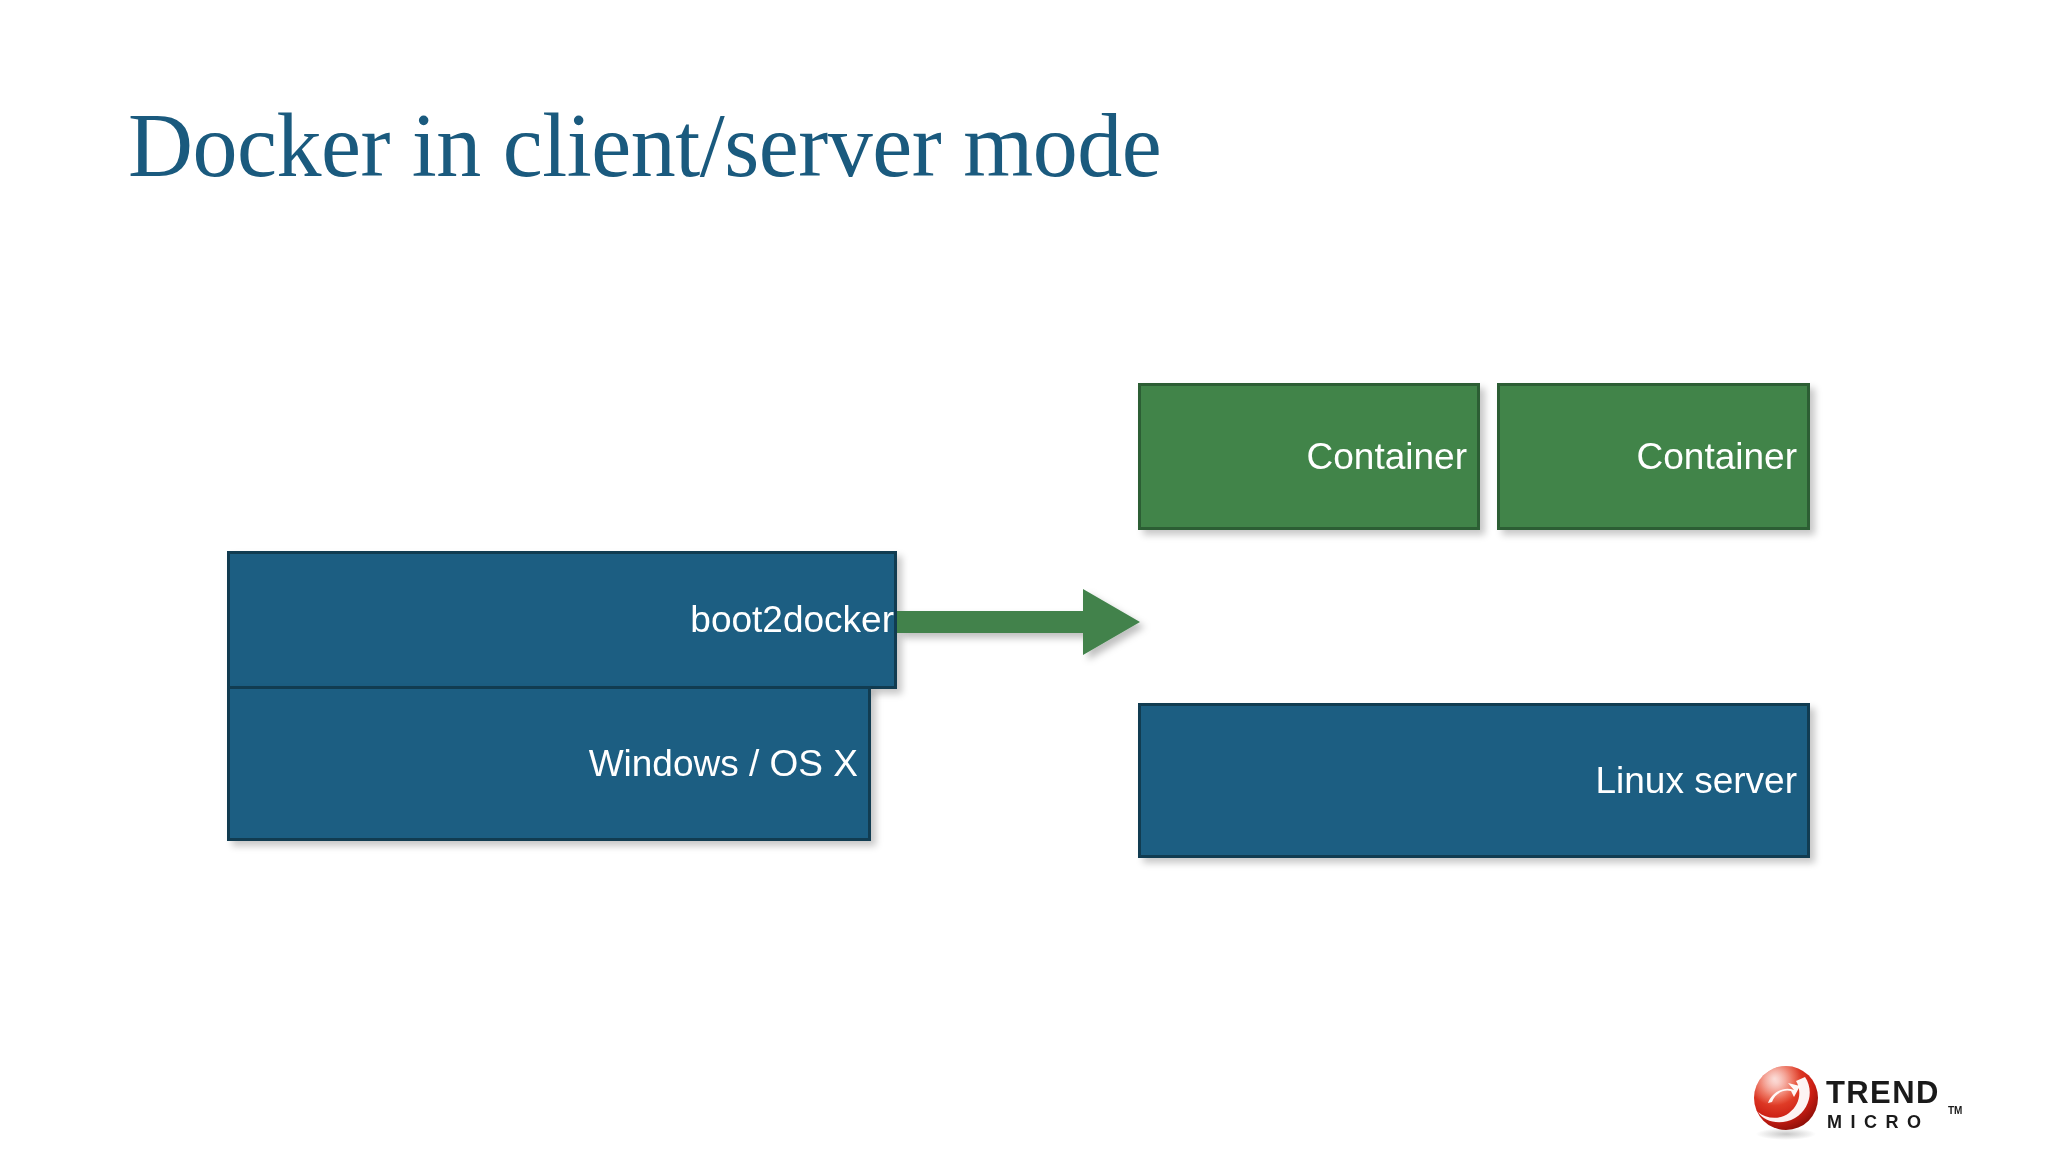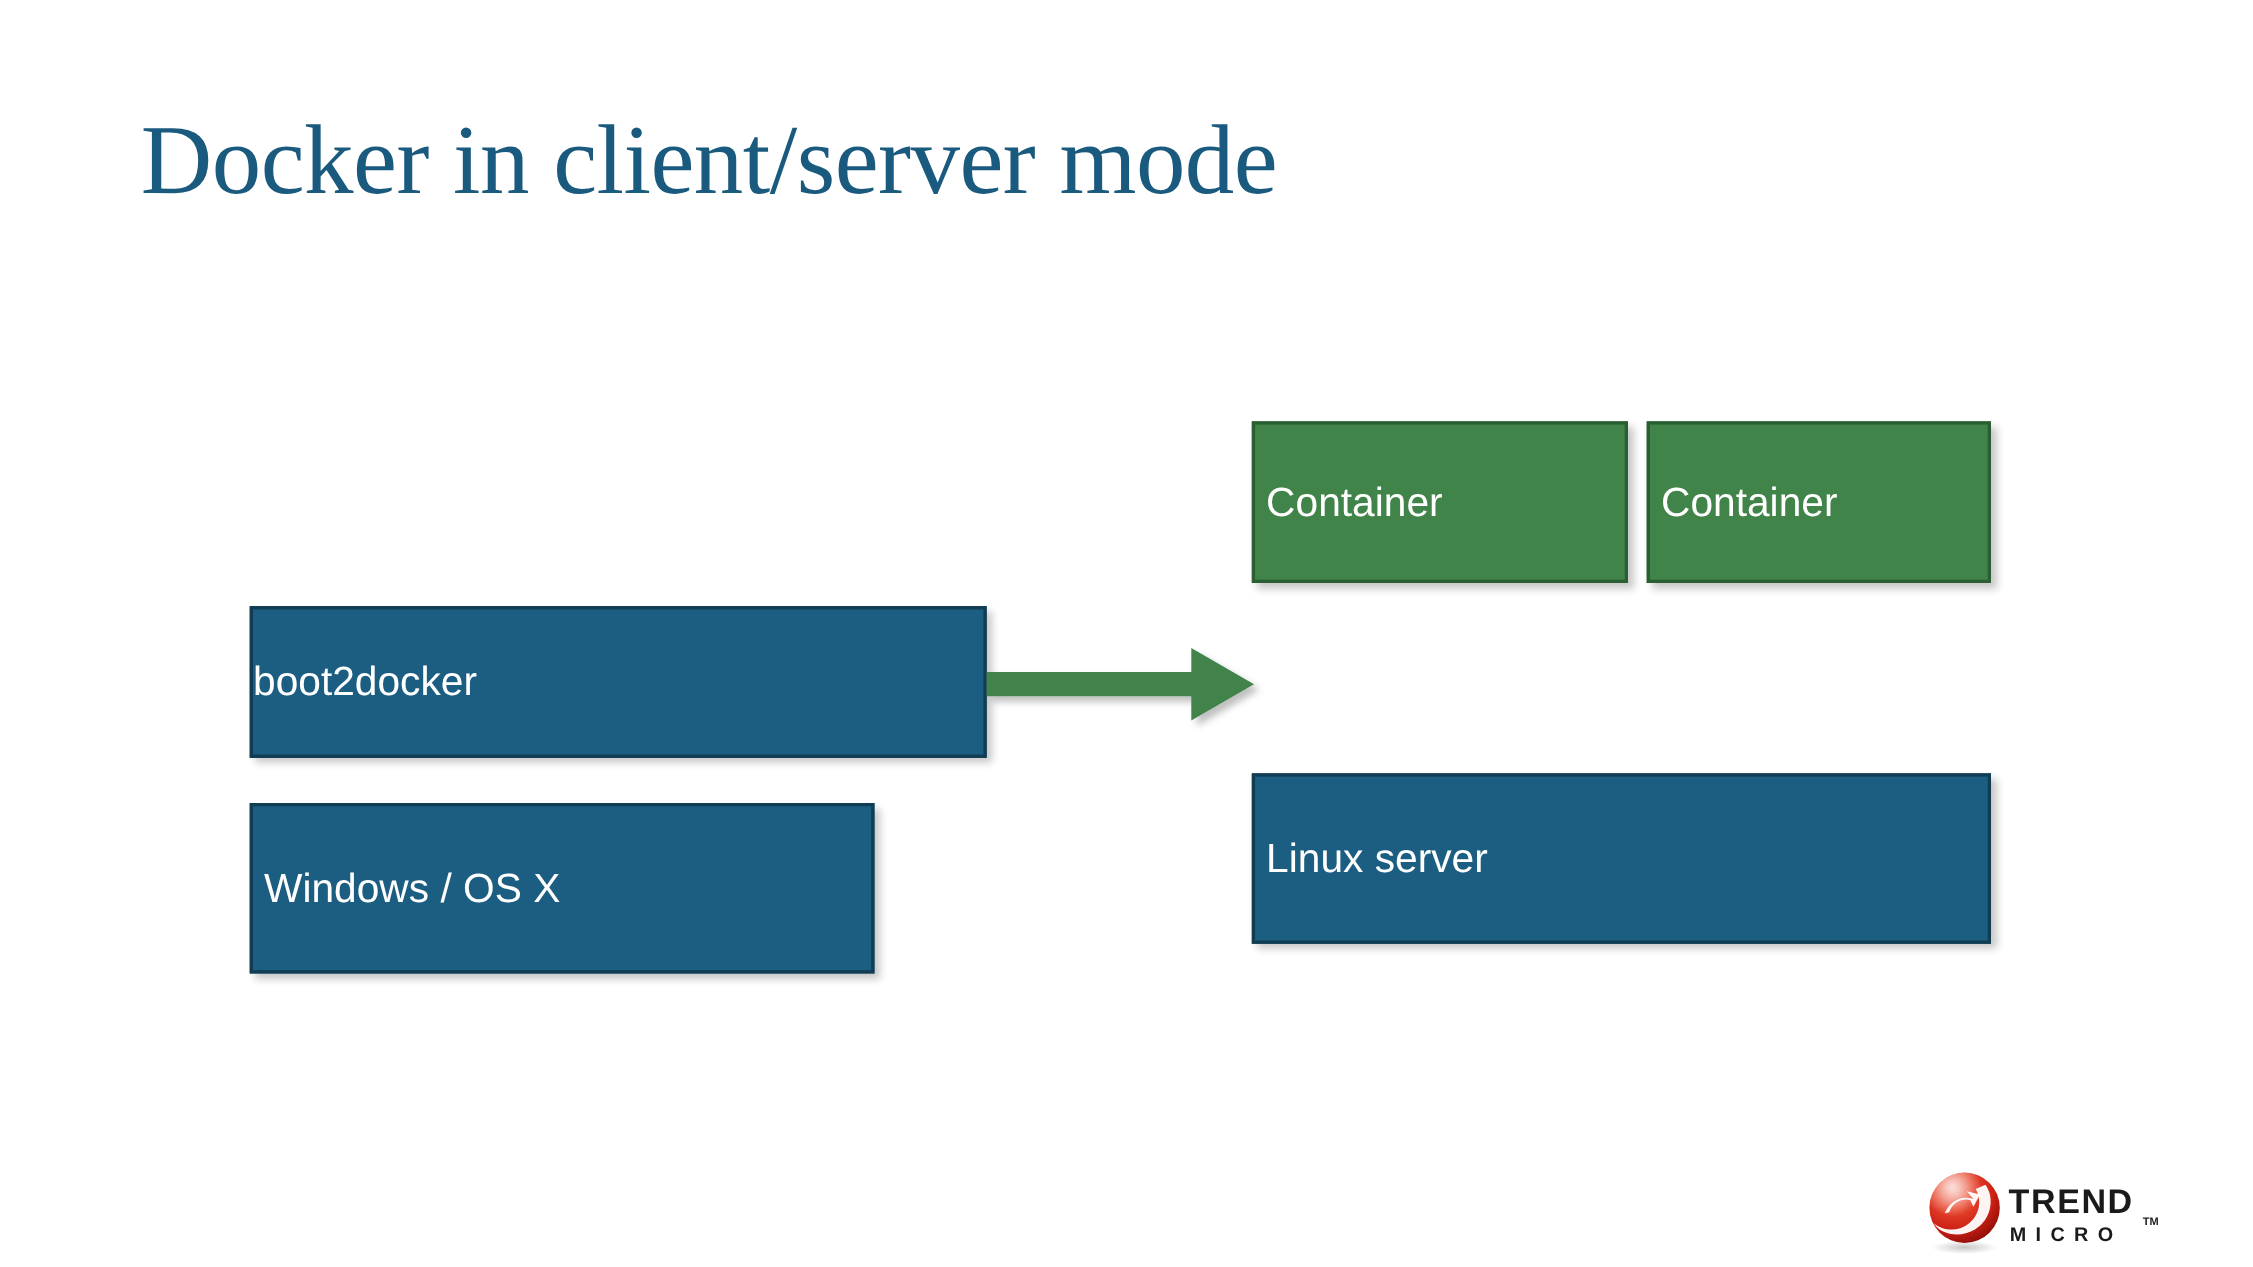--- a/index.html
+++ b/index.html
@@ -48,21 +48,21 @@
     top: 0;
     width: 2048px;
     height: 1152px;
   }
 
   .node {
     position: absolute;
     box-sizing: border-box;
     display: flex;
     align-items: center;
-    justify-content: flex-start;
+    justify-content: flex-end;
     text-align: center;
     color: #ffffff;
     font-family: "Liberation Sans", sans-serif;
     font-size: 37px;
     font-weight: 400;
     line-height: 1.22;
     box-shadow: 5px 5px 7px rgba(0,0,0,0.22);
   }
 
   .node-blue {
@@ -82,22 +82,22 @@
 
   
   #node-client {
     left: 227px;
     top: 551px;
     width: 670px;
     height: 138px;
   }
   #node-host-left {
     left: 227px;
-    top: 730px;
-    width: 568px;
+    top: 686px;
+    width: 644px;
     height: 155px;
   }
 
   
   #node-container-1 {
     left: 1138px;
     top: 383px;
     width: 342px;
     height: 147px;
   }

